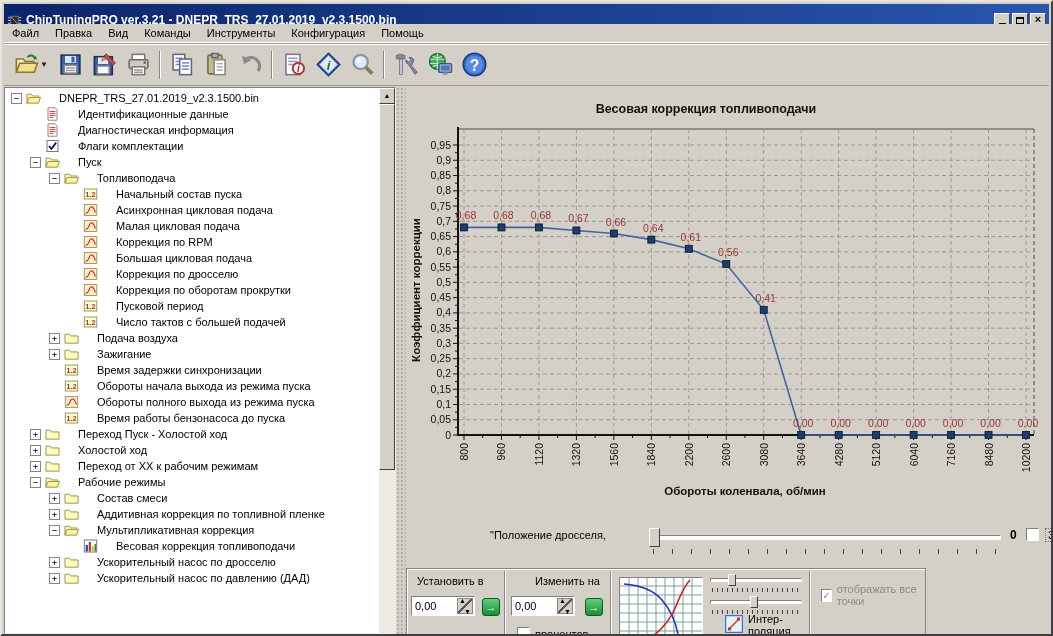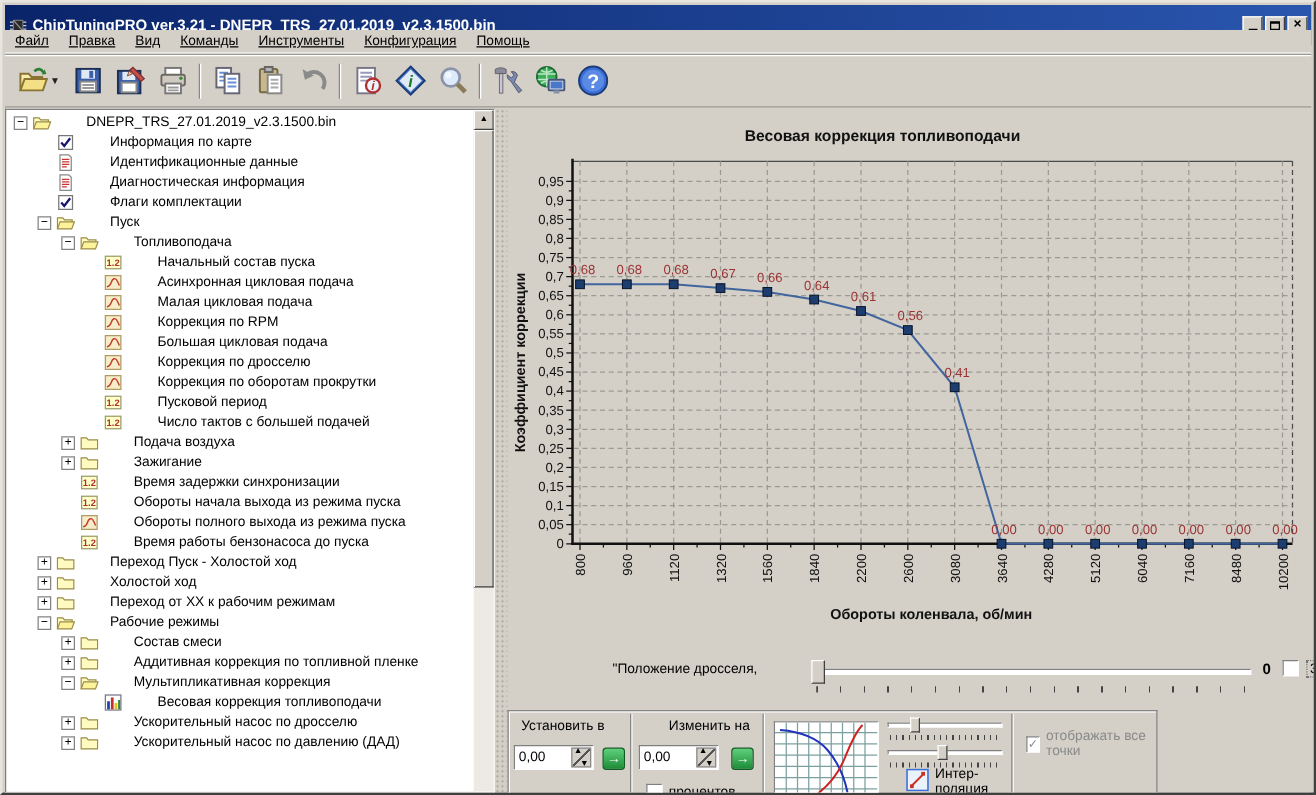--- a/index.html
+++ b/index.html
@@ -20,39 +20,39 @@
   .title-text{font-weight:bold;font-size:12px;white-space:nowrap;overflow:hidden;flex:1;}
   .win-btns{display:flex;gap:2px;flex:0 0 auto;}
   .wbtn{width:16px;height:14px;background:#d4d0c8;border:1px solid;border-color:#fff #404040 #404040 #fff;
     display:flex;align-items:center;justify-content:center;color:#000;font-size:9px;font-weight:bold;line-height:1;}
   .glyph-min{width:7px;height:2px;background:#000;margin-top:7px;}
   .glyph-max{width:8px;height:7px;border:1px solid #000;border-top-width:2px;}
   .glyph-close{font-size:11px;margin-top:-1px;}
   
   .menubar{position:absolute;left:2px;top:22px;right:2px;height:19px;display:flex;align-items:center;
     background:#d4d0c8;border-bottom:1px solid #fff;}
-  .mitem{padding:2px 8px;cursor:default;text-decoration:underline;}
+  .mitem{padding:2px 8px;cursor:default;}
   
   .toolbar{position:absolute;left:2px;top:41px;right:2px;height:43px;display:flex;align-items:center;
     padding-left:5px;border-top:1px solid #9d9a93;border-bottom:1px solid #9d9a93;background:#d4d0c8;box-shadow:inset 0 1px 0 #fff;}
   .tbtn{width:34px;height:32px;display:flex;align-items:center;justify-content:center;background:transparent;border:1px solid transparent;}
   .tbtn svg{width:25px;height:25px;display:block;}
   .tbtn.withdrop{width:44px;}
   .drop{font-size:8px;color:#222;margin-left:1px;}
   .tsep{width:2px;height:28px;margin:0 4px;border-left:1px solid #8c8982;border-right:1px solid #fff;}
   
   .leftpanel{position:absolute;left:2px;top:85px;width:392px;bottom:0;
     background:#fff;border:1px solid;border-color:#808080 #f3f1ec #f3f1ec #808080;overflow:hidden;}
   .tree{position:absolute;left:0;top:2px;right:16px;bottom:0;overflow:hidden;}
   .trow{height:16px;display:flex;align-items:center;white-space:nowrap;}
   .tsp{flex:0 0 auto;height:1px;}
   .ebox{flex:0 0 auto;width:11px;height:11px;border:1px solid #848484;background:#fff;
     font-size:9px;line-height:9px;text-align:center;margin-right:4px;font-family:"DejaVu Sans Mono",monospace;}
   .ebox-ph{flex:0 0 auto;width:15px;height:1px;}
-  .ticon{flex:0 0 auto;width:28px;height:14px;margin-right:13px;}
+  .ticon{flex:0 0 auto;width:28px;height:14px;margin-right:3px;}
   .ticon svg{width:15px;height:14px;display:block;}
   .tlabel{padding:0 2px;font-size:11px;}
   .vscroll{position:absolute;right:0;top:0;width:16px;bottom:0;background:#eceae3;}
   .sb-up{width:16px;height:16px;background:#d4d0c8;border:1px solid;border-color:#fff #404040 #404040 #fff;
     font-size:7px;text-align:center;line-height:14px;color:#000;}
   .sb-thumb{position:absolute;left:0;top:16px;width:16px;height:366px;background:#d4d0c8;
     border:1px solid;border-color:#fff #404040 #404040 #fff;}
   
   .splitter{position:absolute;left:394px;width:10px;top:85px;bottom:0;background:#d4d0c8;
     background-image:radial-gradient(#b5b1a8 1px,transparent 1px);background-size:4px 4px;}
@@ -272,31 +272,20 @@
       <div class="trow">
         <span class="tsp" style="width: 6px;"></span>
         <span class="ebox">−</span>
         <span class="ticon">
           <svg viewBox="0 0 16 14">
             <path d="M1 12.5 V3 h4.6 l1.4 1.8 H13.6 v2" fill="#fffbc0" stroke="#9a8c4a"></path>
             <path d="M1 12.5 L3.2 6.4 H15.5 L13.2 12.5 z" fill="#fdf39a" stroke="#9a8c4a"></path>
           </svg>
         </span>
         <span class="tlabel">DNEPR_TRS_27.01.2019_v2.3.1500.bin</span>
-      </div>
-      <div class="trow">
-        <span class="tsp" style="width: 25px;"></span>
-        <span class="ebox-ph"></span>
-        <span class="ticon">
-          <svg viewBox="0 0 14 14">
-            <rect x="1.5" y="1.5" width="11" height="11" fill="#fff" stroke="#777"></rect>
-            <path d="M3.5 7 l2.4 2.8 L10.6 3.6" fill="none" stroke="#15156e" stroke-width="1.8"></path>
-          </svg>
-        </span>
-        <span class="tlabel">Информация по карте</span>
       </div>
       <div class="trow">
         <span class="tsp" style="width: 25px;"></span>
         <span class="ebox-ph"></span>
         <span class="ticon">
           <svg viewBox="0 0 14 14">
             <path d="M2.5 0.8 h7 l2 2 v10.4 h-9 z" fill="#fff" stroke="#888"></path>
             <line x1="4" y1="4.4" x2="10" y2="4.4" stroke="#c33"></line>
             <line x1="4" y1="6.4" x2="10" y2="6.4" stroke="#c33"></line>
             <line x1="4" y1="8.4" x2="10" y2="8.4" stroke="#c33"></line>

